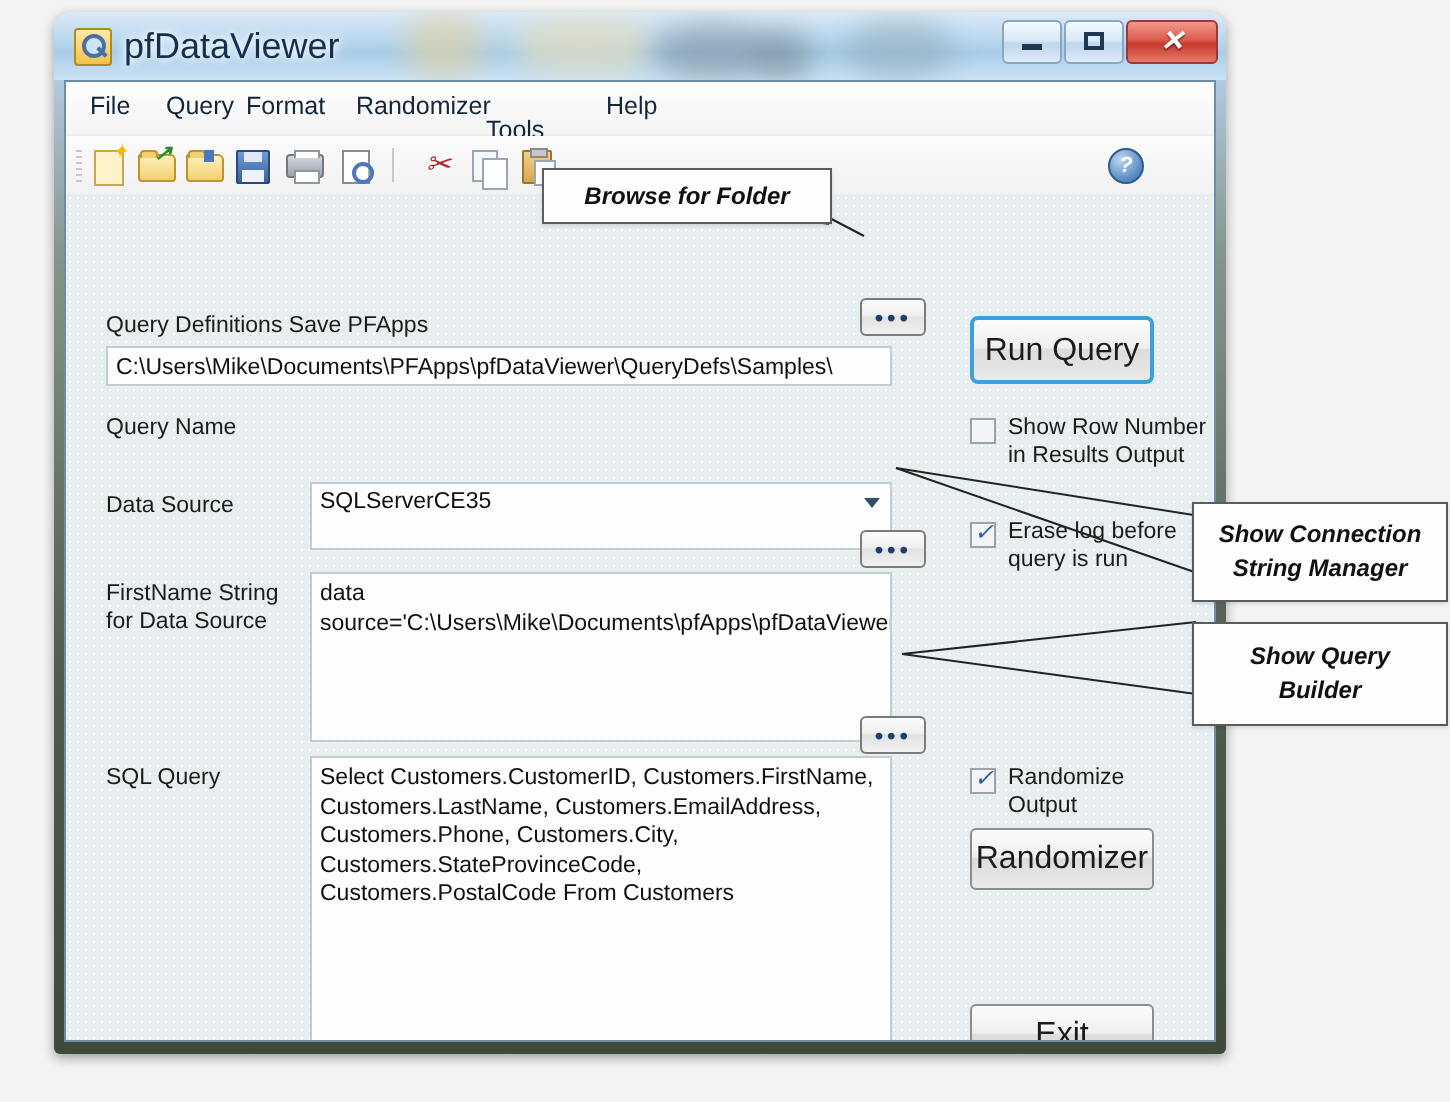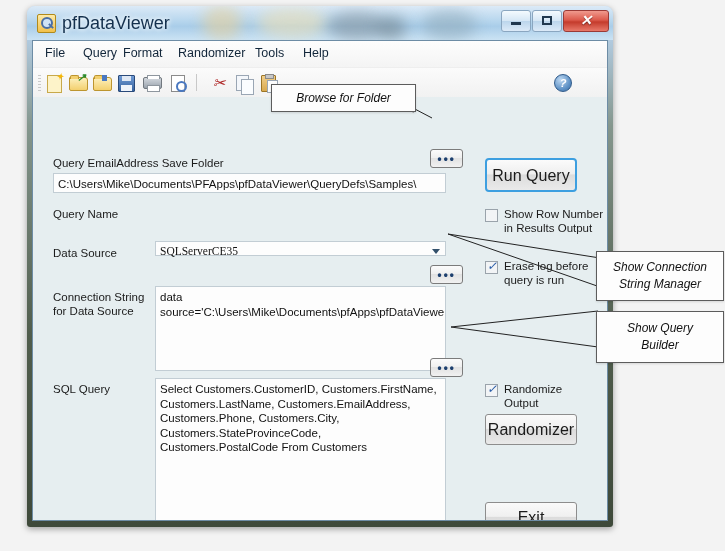--- a/index.html
+++ b/index.html
@@ -204,21 +204,21 @@
     font-size:12px; color:#2b5ea8; line-height:14px;
   }
   .chk-lbl {
     position:absolute; left:19px; top:0; font-size:11.5px; color:#1b1b1b;
     line-height:14px; white-space:pre-line;
   }
 
   
   .callout {
     position:absolute; background:#fdfdfd; border:1px solid #5c5c5c;
-    box-sizing:border-box; font-style:italic; font-weight:normal;
+    box-sizing:border-box; font-style:italic; font-weight:bold;
     font-size:12px; color:#111; text-align:center;
     display:flex; align-items:center; justify-content:center;
     line-height:17px; white-space:pre-line;
     box-shadow: 0 1px 2px rgba(0,0,0,.12);
   }
   .leader { position:absolute; pointer-events:none; }
 </style>
 </head>
 <body>
 
@@ -252,21 +252,21 @@
       </div>
     </div>
 
     <div class="client">
 
       <div class="menubar">
         <div class="menu-item" style="left:12px;">File</div>
         <div class="menu-item" style="left:50px;">Query</div>
         <div class="menu-item" style="left:90px;">Format</div>
         <div class="menu-item" style="left:145px;">Randomizer</div>
-        <div class="menu-item" style="left:222px;">Tools</div>
+        <div class="menu-item" style="left:210px;margin-top:12px;">Tools</div>
         <div class="menu-item" style="left:270px;">Help</div>
       </div>
 
       <div class="toolbar">
         <div class="grip"></div>
         <div class="tb-ico" style="left:12px;">
           <i class="ic-doc"></i>
             <i class="ic-doc-star">✦</i>
         </div>
         <div class="tb-ico" style="left:36px;">
@@ -296,32 +296,32 @@
         <div class="tb-ico" style="left:227px;">
           <i class="ic-paste"></i>
         </div>
         <div class="tb-ico" style="left:521px;">
           <i class="ic-help">?</i>
         </div>
       </div>
 
       <div class="form-bg">
 
-        <div class="lbl" style="left:20px; top:59px;">Query EmailAddress Save Folder</div>
+        <div class="lbl" style="left:20px; top:59px;">Query Definitions Save PFApps</div>
         <div class="tbox" style="left:20px; top:76px; width:393px; height:20px;">C:\Users\Mike\Documents\PFApps\pfDataViewer\QueryDefs\Samples\</div>
 
         <div class="lbl" style="left:20px; top:110px;">Query Name</div>
 
         <div class="lbl" style="left:20px; top:149px;">Data Source</div>
-        <div class="combo" style="left:122px; top:144px; width:291px; height:15px;font-family:Liberation Serif, serif;">
+        <div class="combo" style="left:122px; top:144px; width:291px; height:34px;">
           <span>SQLServerCE35</span>
           <i class="caret"></i>
         </div>
 
-        <div class="lbl" style="left:20px; top:193px;">Connection String
+        <div class="lbl" style="left:20px; top:193px;">FirstName String
 for Data Source</div>
         <div class="tbox" style="left:122px; top:189px; width:291px; height:85px;">data source='C:\Users\Mike\Documents\pfApps\pfDataViewer\SampleData\SampleOrderDataCE35.sdf';</div>
 
         <div class="lbl" style="left:20px; top:285px;">SQL Query</div>
         <div class="tbox" style="left:122px; top:281px; width:291px; height:163px;">Select Customers.CustomerID, Customers.FirstName, Customers.LastName, Customers.EmailAddress, Customers.Phone, Customers.City, Customers.StateProvinceCode, Customers.PostalCode From Customers</div>
 
         <div class="dots-btn" style="left:397px; top:52px;">
           <i class="dots">•••</i>
         </div>
         <div class="dots-btn" style="left:397px; top:168px;">

